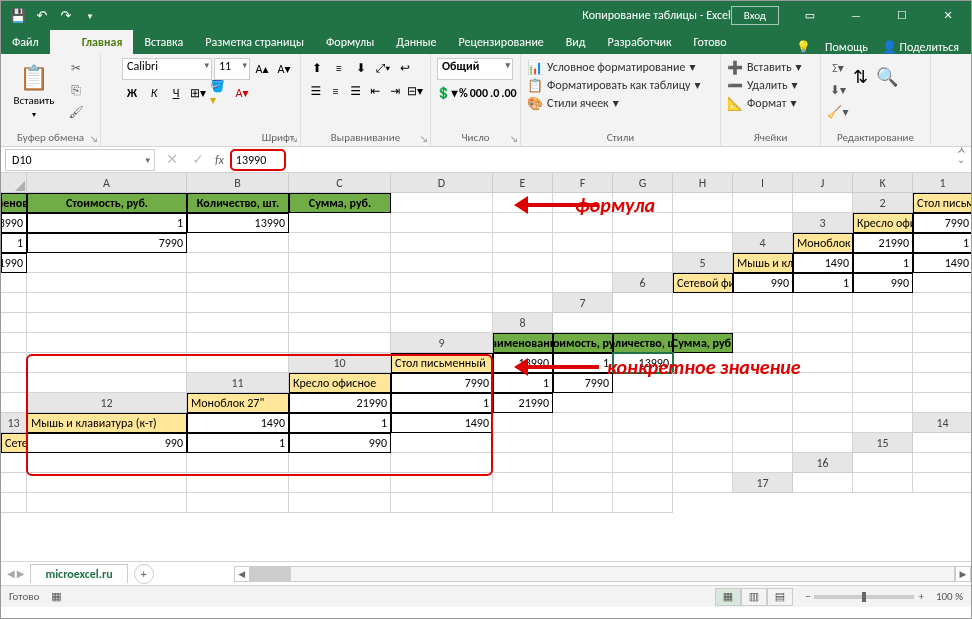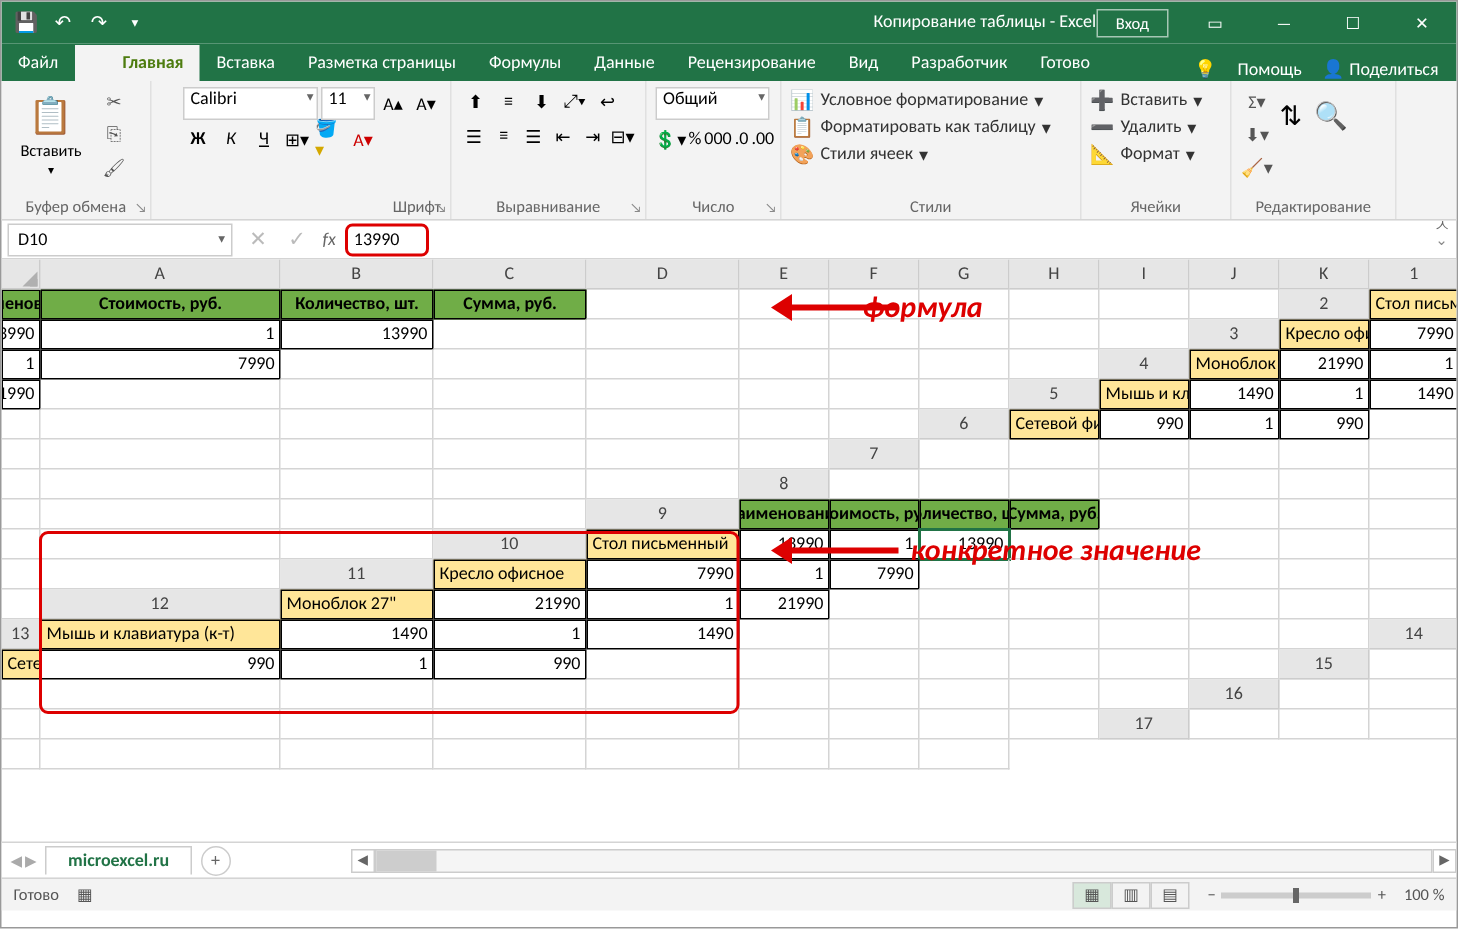--- a/index.html
+++ b/index.html
@@ -167,21 +167,21 @@
         <div class="fmt-btn">⇤</div>
         <div class="fmt-btn">⇥</div>
         <div class="fmt-btn">⊟▾</div>
       </div>
     </div>
     <div class="group-label">Выравнивание</div>
     <span class="dlauncher">↘</span>
   </div>
 
   <div class="group" style="width:90px;">
-    <div style="display:flex;flex-direction:column;gap:3px;">
+    <div style="display:flex;flex-direction:column;gap:3px;font-weight:bold;">
       <div class="font-sel" style="width:76px;">Общий</div>
       <div class="font-row">
         <div class="fmt-btn">💲▾</div>
         <div class="fmt-btn">%</div>
         <div class="fmt-btn">000</div>
         <div class="fmt-btn">.0</div>
         <div class="fmt-btn">.00</div>
       </div>
     </div>
     <div class="group-label">Число</div>

